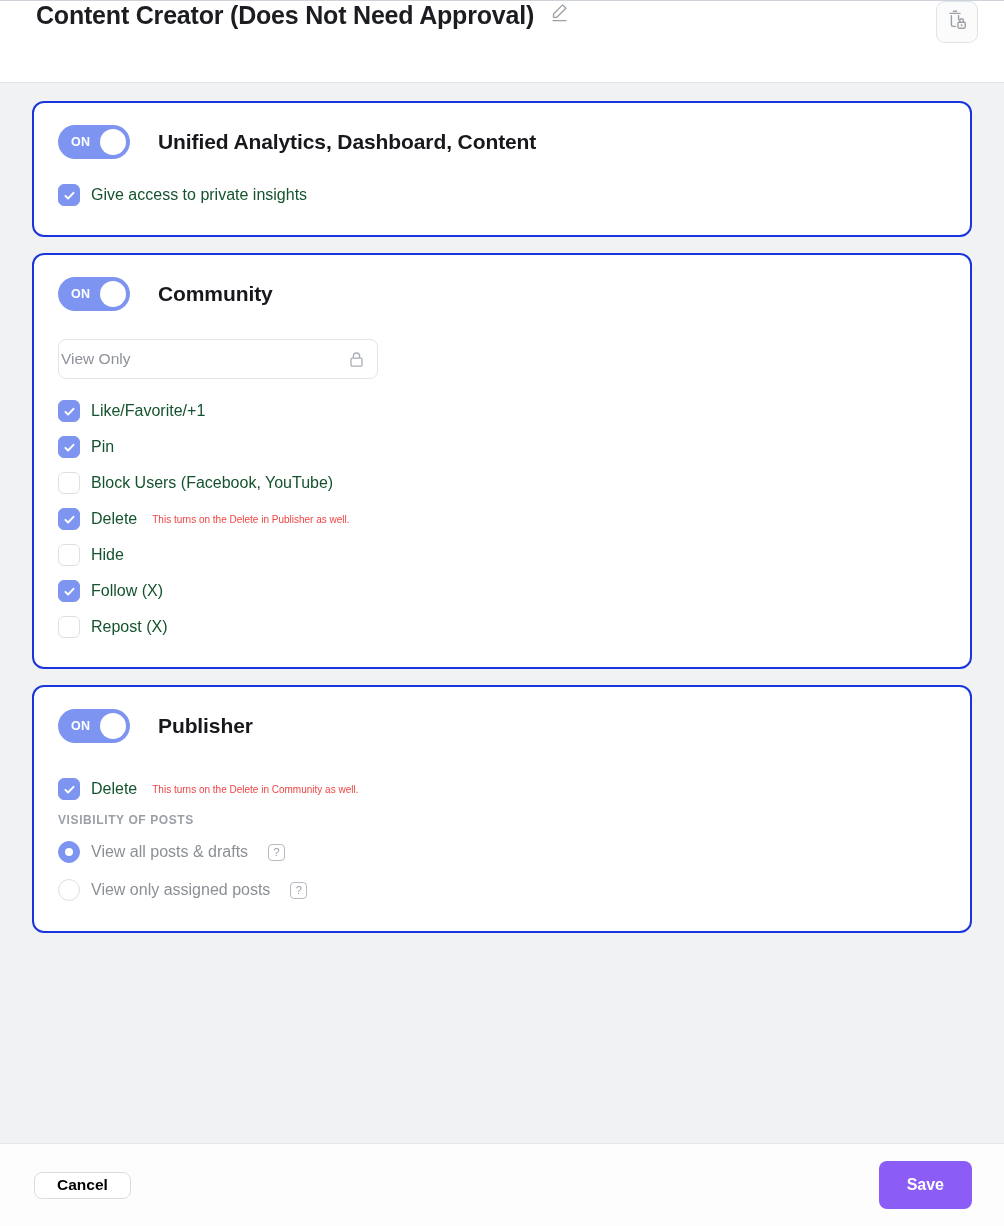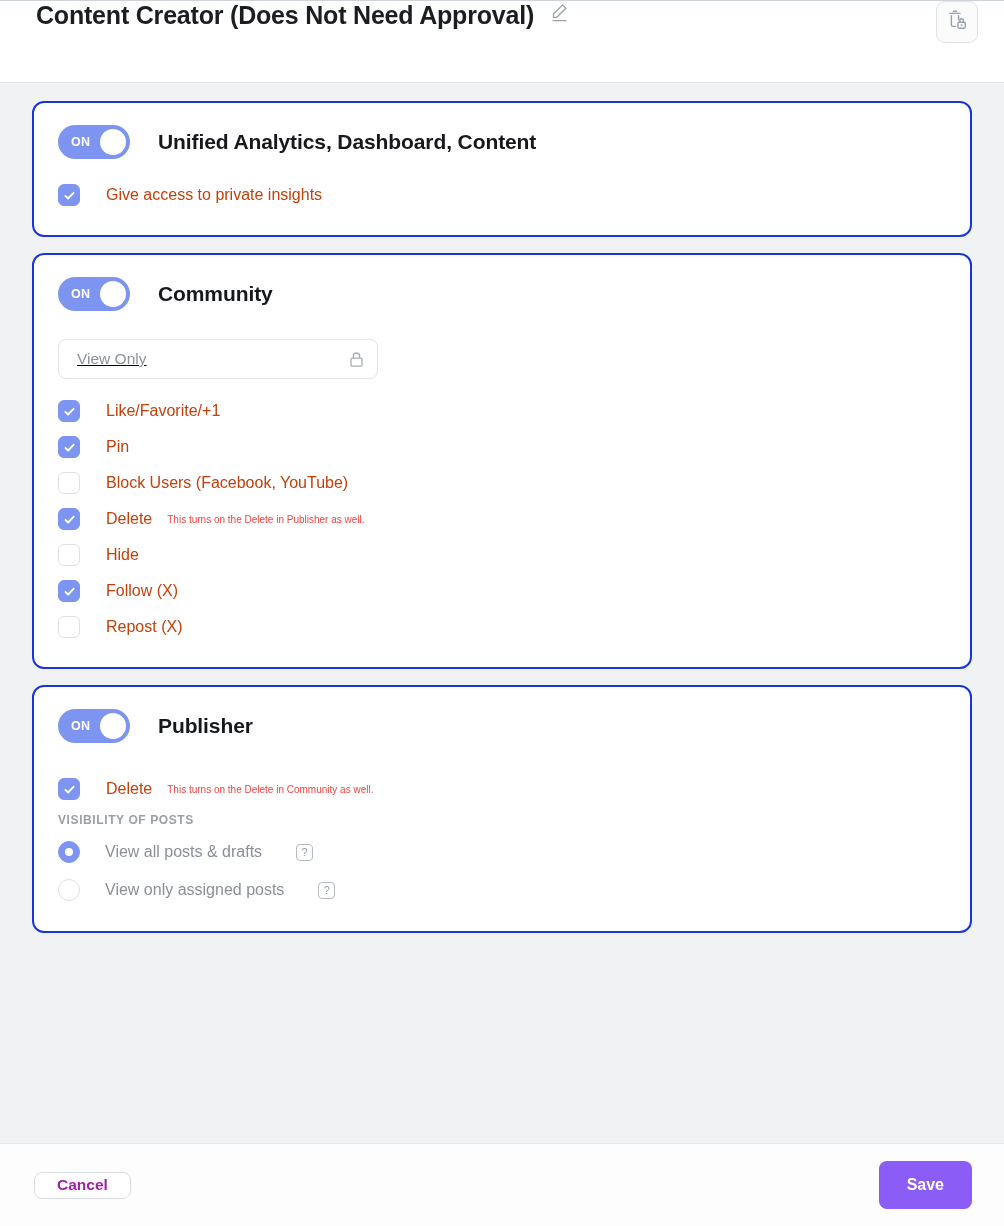--- a/index.html
+++ b/index.html
@@ -106,24 +106,23 @@
 
   .card-body { padding-top: 18px; }
 
   
   .locked-field {
     width: 320px; height: 40px;
     border: 1px solid #e2e5e9;
     border-radius: 8px;
     background: #ffffff;
     display: flex; align-items: center;
-    padding: 0 12px 0 18px;
+    padding: 0 12px 0 2px;
     margin-bottom: 14px;
     cursor: default;
-    text-decoration: underline;
   }
   .locked-field .lf-text {
     flex: 1 1 auto;
     font-size: 15.5px;
     color: #8d9299;
     white-space: nowrap;
     overflow: hidden;
   }
   .locked-field .lock-icon { flex: 0 0 auto; display: flex; }
 
@@ -138,42 +137,41 @@
     border-radius: 6px;
     flex: 0 0 auto;
     display: flex; align-items: center; justify-content: center;
     cursor: pointer;
   }
   .cbox.on { background: #7d95f0; border: 1px solid #7d95f0; }
   .cbox.off { background: #ffffff; border: 1px solid #dcdfe3; }
   .cbox .tick { display: block; }
   .check-label {
     font-size: 16px;
-    color: #c2410c;
+    color: #14532d;
     white-space: nowrap;
-    margin-left: 15px;
   }
   .check-hint {
     font-size: 10px;
     color: #ef4444;
     margin-left: 4px;
     white-space: nowrap;
   }
 
   
   .section-label {
     font-size: 12px;
     font-weight: 700;
     letter-spacing: 0.6px;
     color: #9aa0a6;
     margin: 6px 0 6px 0;
   }
   .radio-row {
     display: flex; align-items: center;
-    gap: 25px;
+    gap: 11px;
     height: 38px;
   }
   .radio {
     width: 22px; height: 22px;
     border-radius: 50%;
     flex: 0 0 auto;
     display: flex; align-items: center; justify-content: center;
     cursor: pointer;
   }
   .radio.on { background: #7d95f0; border: 1px solid #7d95f0; }
@@ -211,21 +209,21 @@
   }
   .btn-cancel {
     height: 27px;
     padding: 0 22px;
     border: 1px solid #d9dde2;
     border-radius: 8px;
     background: #ffffff;
     font-family: inherit;
     font-size: 15.5px;
     font-weight: 700;
-    color: #a21caf;
+    color: #000000;
     cursor: pointer;
   }
   .footer-spacer { flex: 1 1 auto; }
   .btn-save {
     height: 48px;
     padding: 0 28px;
     border: none;
     border-radius: 8px;
     background: #8b5cf6;
     font-family: inherit;

